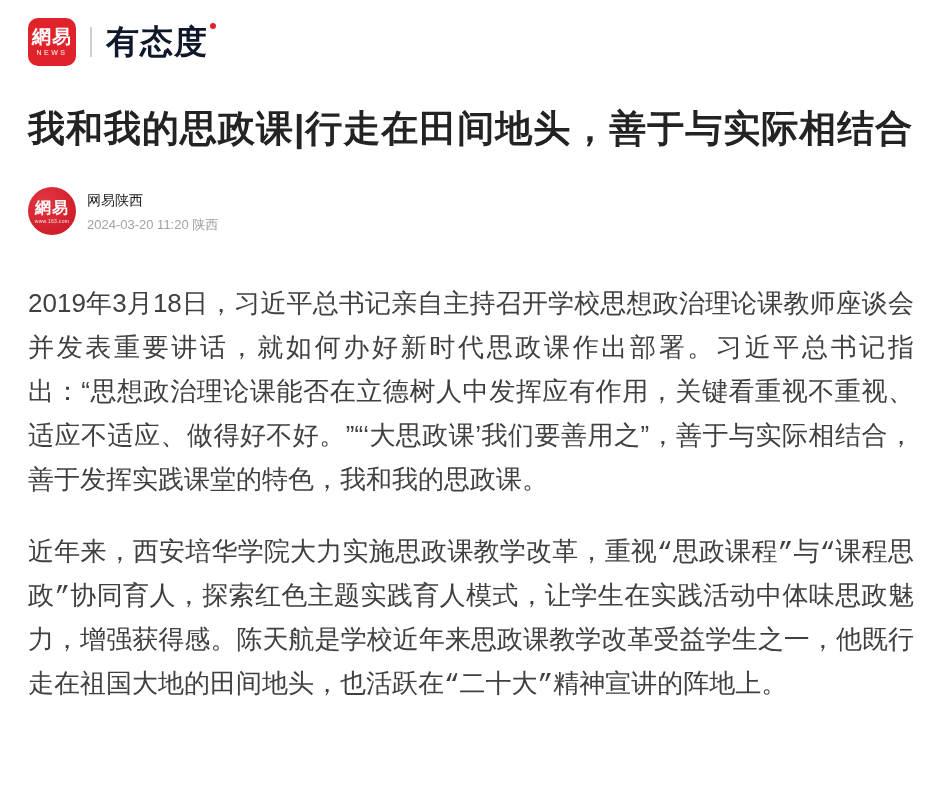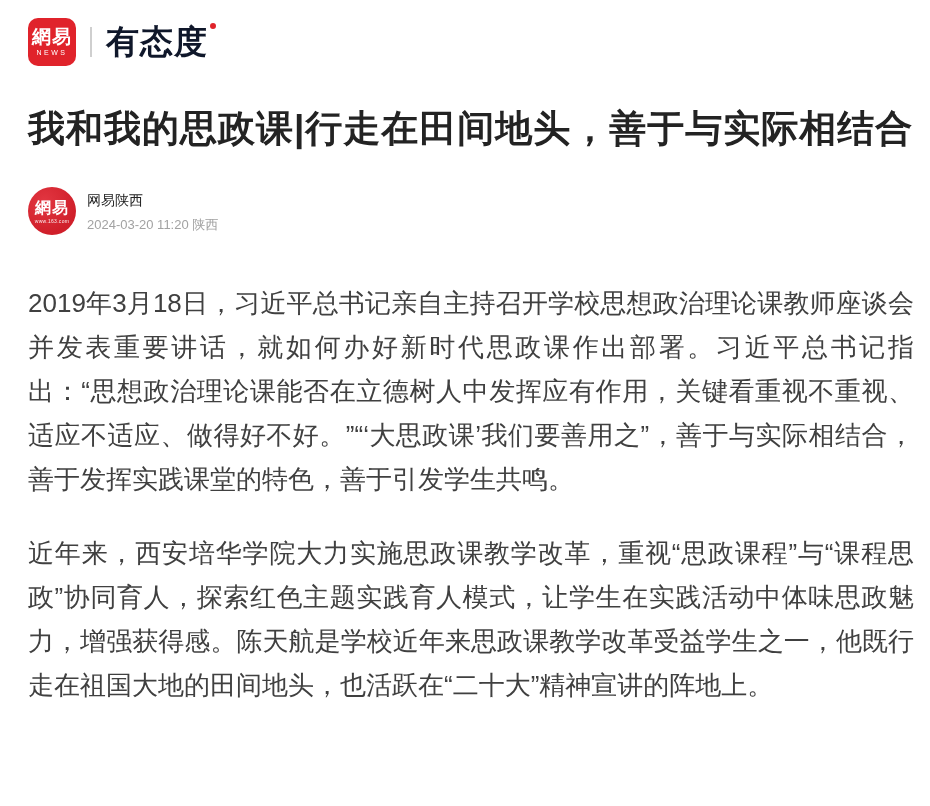--- a/index.html
+++ b/index.html
@@ -132,21 +132,21 @@
   
   .article-body { margin-top: 46px; }
   .article-body p {
     font-size: 26px;
     line-height: 44px;
     color: #404040;
     text-align: justify;
     text-justify: inter-ideograph;
     margin-bottom: 30px;
   }
-  .article-body p:last-child { margin-bottom: 9px; }
+  .article-body p:last-child { margin-bottom: 9px; font-family: Liberation Mono, monospace; }
 </style>
 </head>
 <body>
 
 <div class="page">
 
   <div class="header">
     <div class="logo-icon">
       <span class="zh">網易</span>
       <span class="en">NEWS</span>
@@ -162,17 +162,17 @@
       <span class="zh">網易</span>
       <span class="url">www.163.com</span>
     </div>
     <div class="author-info">
       <div class="author-name">网易陕西</div>
       <div class="author-meta">2024-03-20 11:20 陕西</div>
     </div>
   </div>
 
   <div class="article-body">
-    <p>2019年3月18日，习近平总书记亲自主持召开学校思想政治理论课教师座谈会并发表重要讲话，就如何办好新时代思政课作出部署。习近平总书记指出：“思想政治理论课能否在立德树人中发挥应有作用，关键看重视不重视、适应不适应、做得好不好。”“‘大思政课’我们要善用之”，善于与实际相结合，善于发挥实践课堂的特色，善于引发学生共鸣。</p>
+    <p>2019年3月18日，习近平总书记亲自主持召开学校思想政治理论课教师座谈会并发表重要讲话，就如何办好新时代思政课作出部署。习近平总书记指出：“思想政治理论课能否在立德树人中发挥应有作用，关键看重视不重视、适应不适应、做得好不好。”“‘大思政课’我们要善用之”，善于与实际相结合，善于发挥实践课堂的特色，我和我的思政课。</p>
     <p>近年来，西安培华学院大力实施思政课教学改革，重视“思政课程”与“课程思政”协同育人，探索红色主题实践育人模式，让学生在实践活动中体味思政魅力，增强获得感。陈天航是学校近年来思政课教学改革受益学生之一，他既行走在祖国大地的田间地头，也活跃在“二十大”精神宣讲的阵地上。</p>
   </div>
 
 </div>
 
 </body></html>

